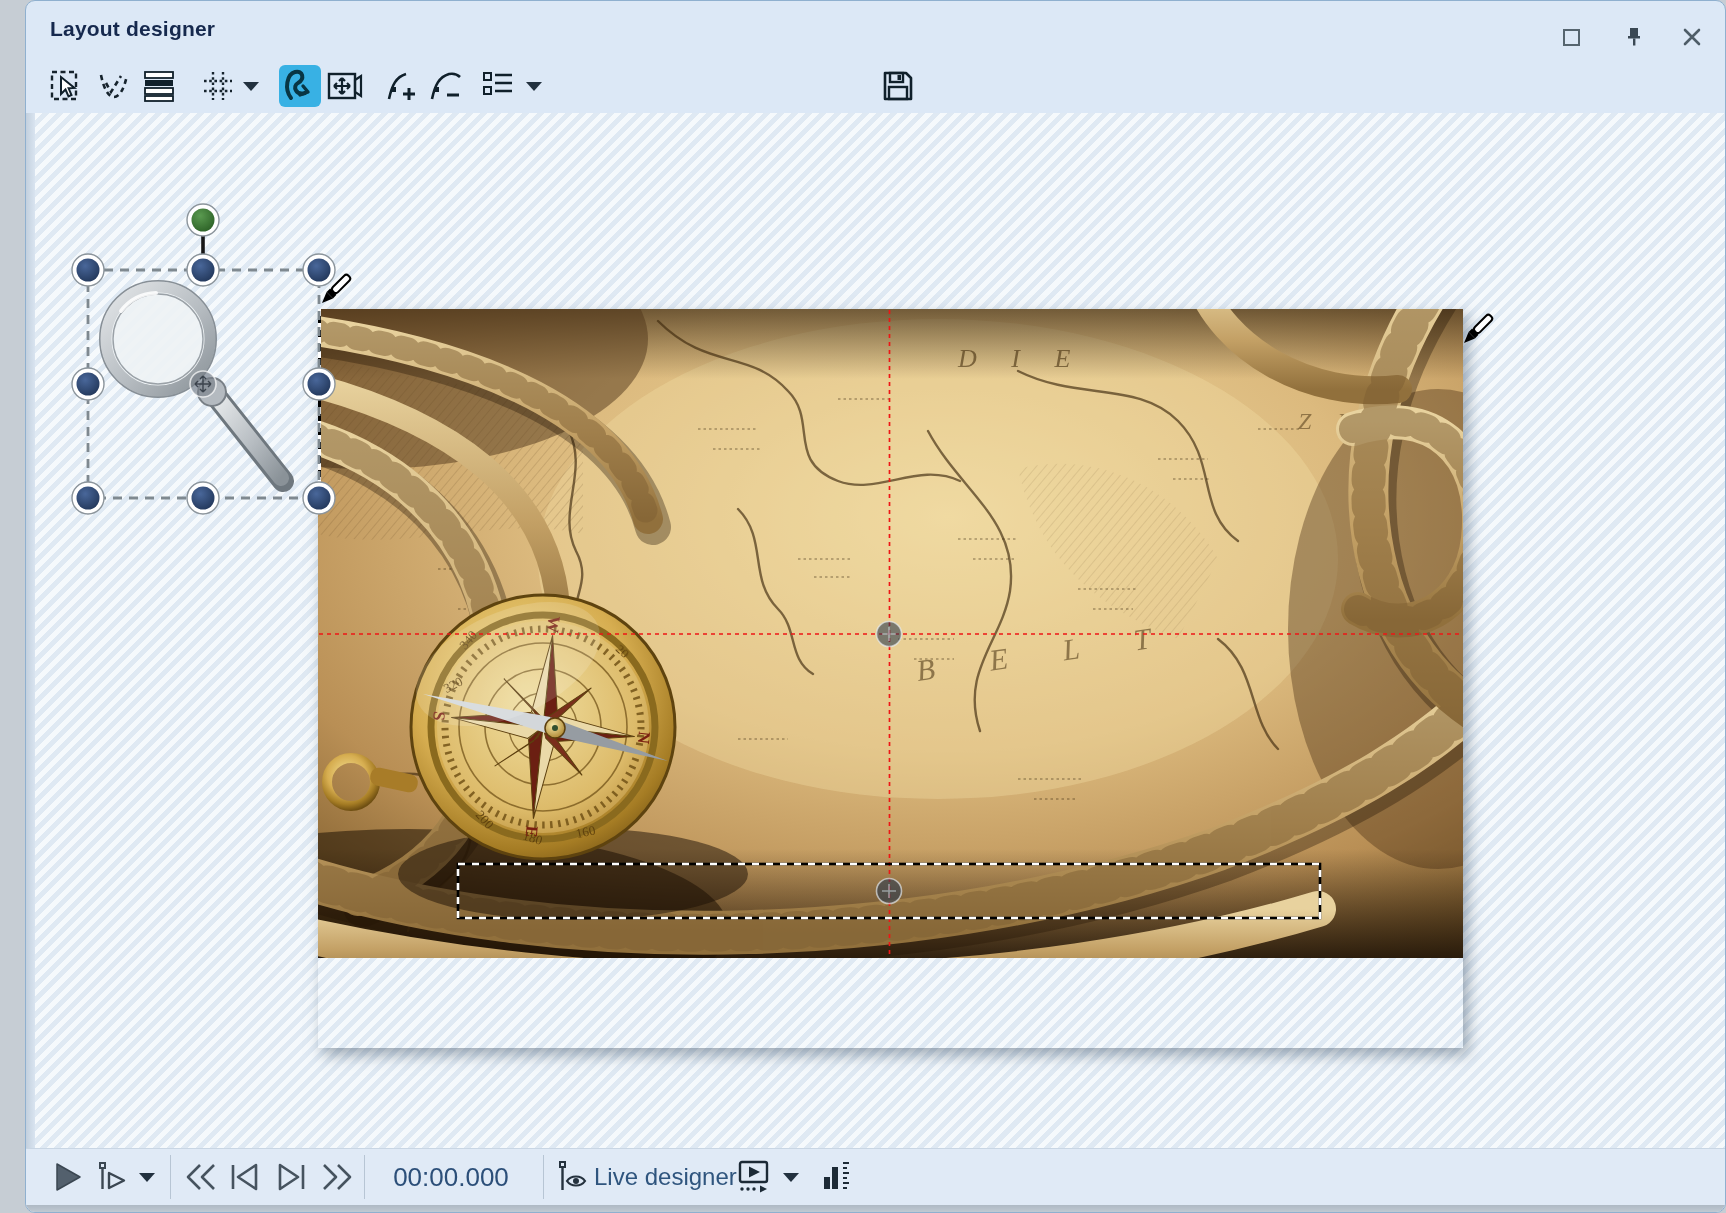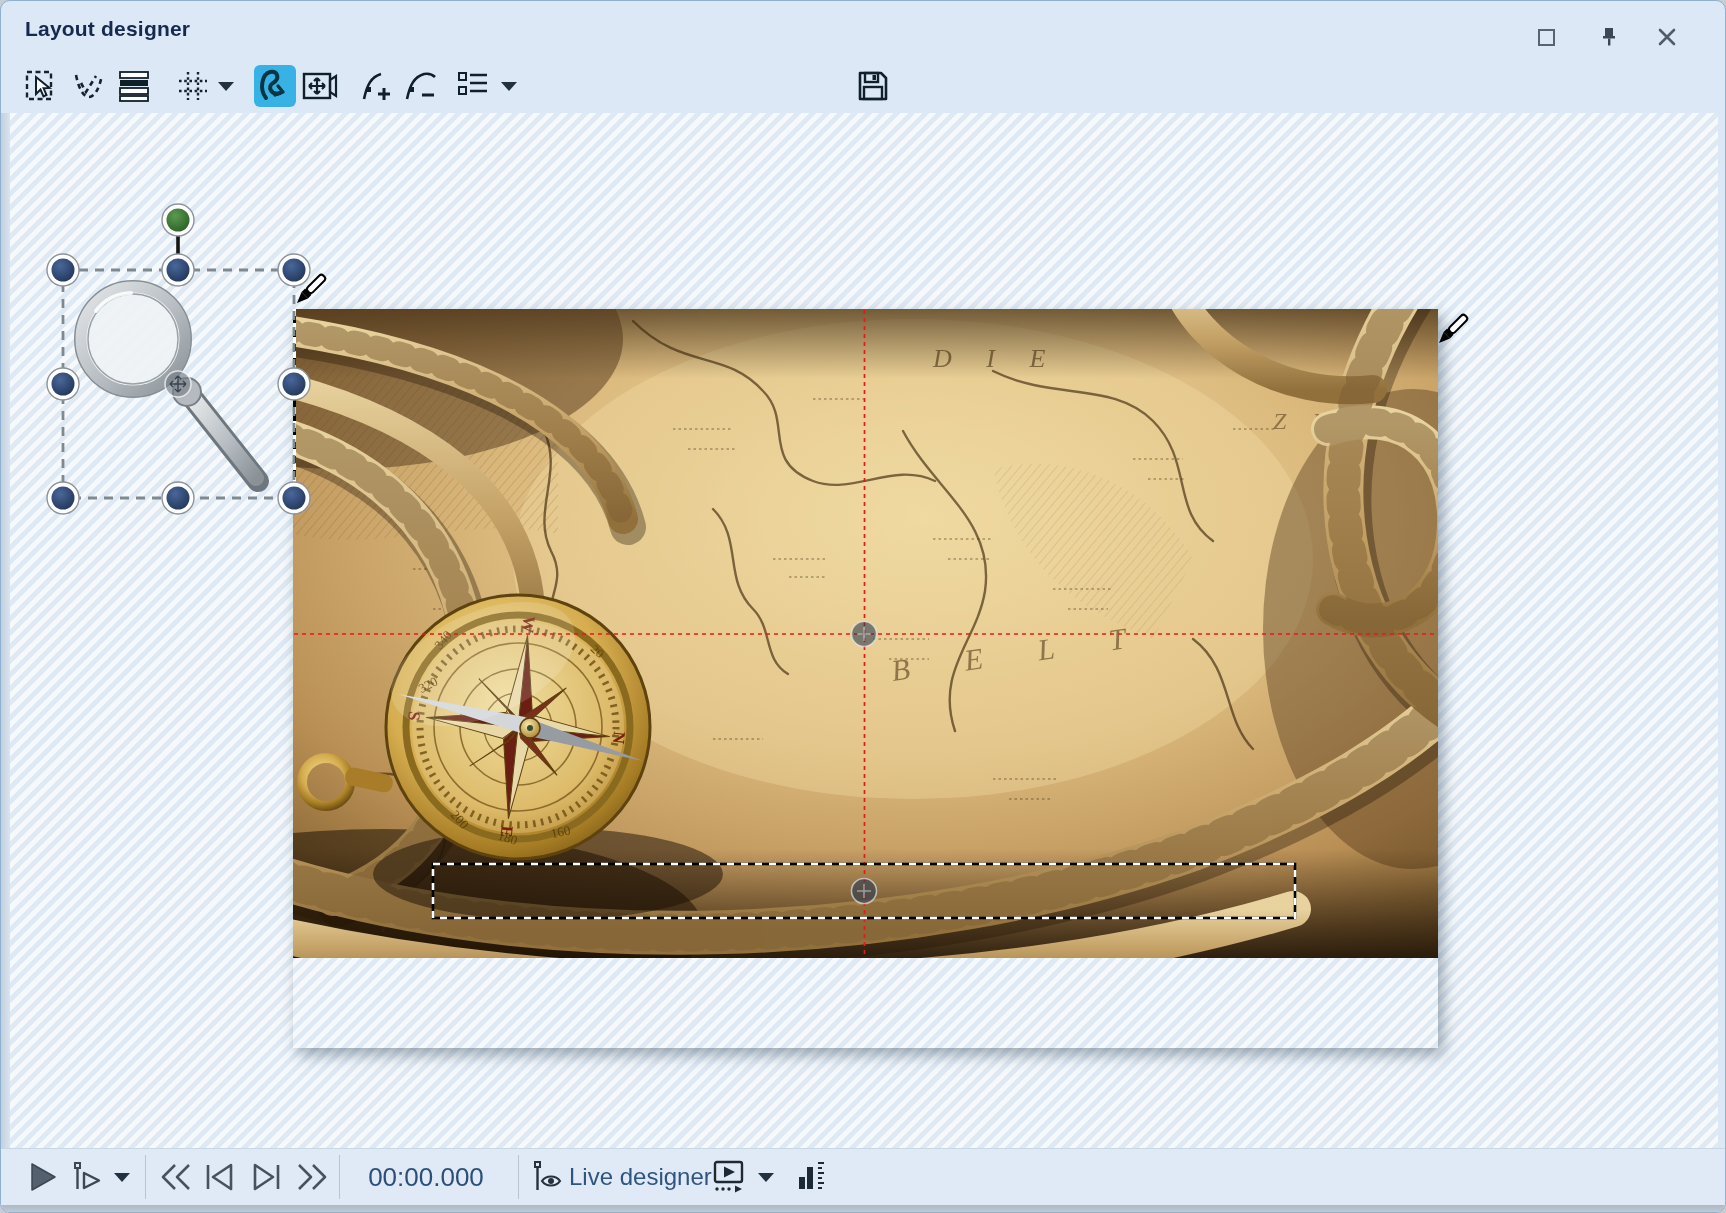--- a/index.html
+++ b/index.html
@@ -1,17 +1,17 @@
 <!DOCTYPE html>
 <html><head>
 <meta charset="utf-8">
 <style>
   * { box-sizing: border-box; margin: 0; padding: 0; }
   html,body { width:1726px; height:1213px; background:#c6cdd4; font-family:"Liberation Sans","DejaVu Sans",sans-serif; overflow:hidden; }
-  #window { position:absolute; inset:0; background:#dce8f6; border:1px solid #8fb0cf; border-radius:10px; overflow:hidden; }
+  #window { position:absolute; inset:0; background:#dce8f6; border:1px solid #8fb0cf; border-radius:10px; overflow:hidden;margin-left:25px; }
 
   
   #titlebar { position:absolute; left:0; top:0; width:100%; height:58px; }
   #title { position:absolute; left:24px; top:16px; font-size:21px; font-weight:bold; color:#16294e; letter-spacing:.2px; }
   .winbtn { position:absolute; top:22px; width:28px; height:28px; display:flex; align-items:center; justify-content:center; cursor:default; }
   #btn-max { left:1531px; } #btn-pin { left:1594px; } #btn-close { left:1652px; }
 
   
   #toolbar { position:absolute; left:0; top:58px; width:100%; height:54px; }
   .tbtn { position:absolute; top:6px; height:42px; display:flex; align-items:center; justify-content:center; border-radius:6px; }

